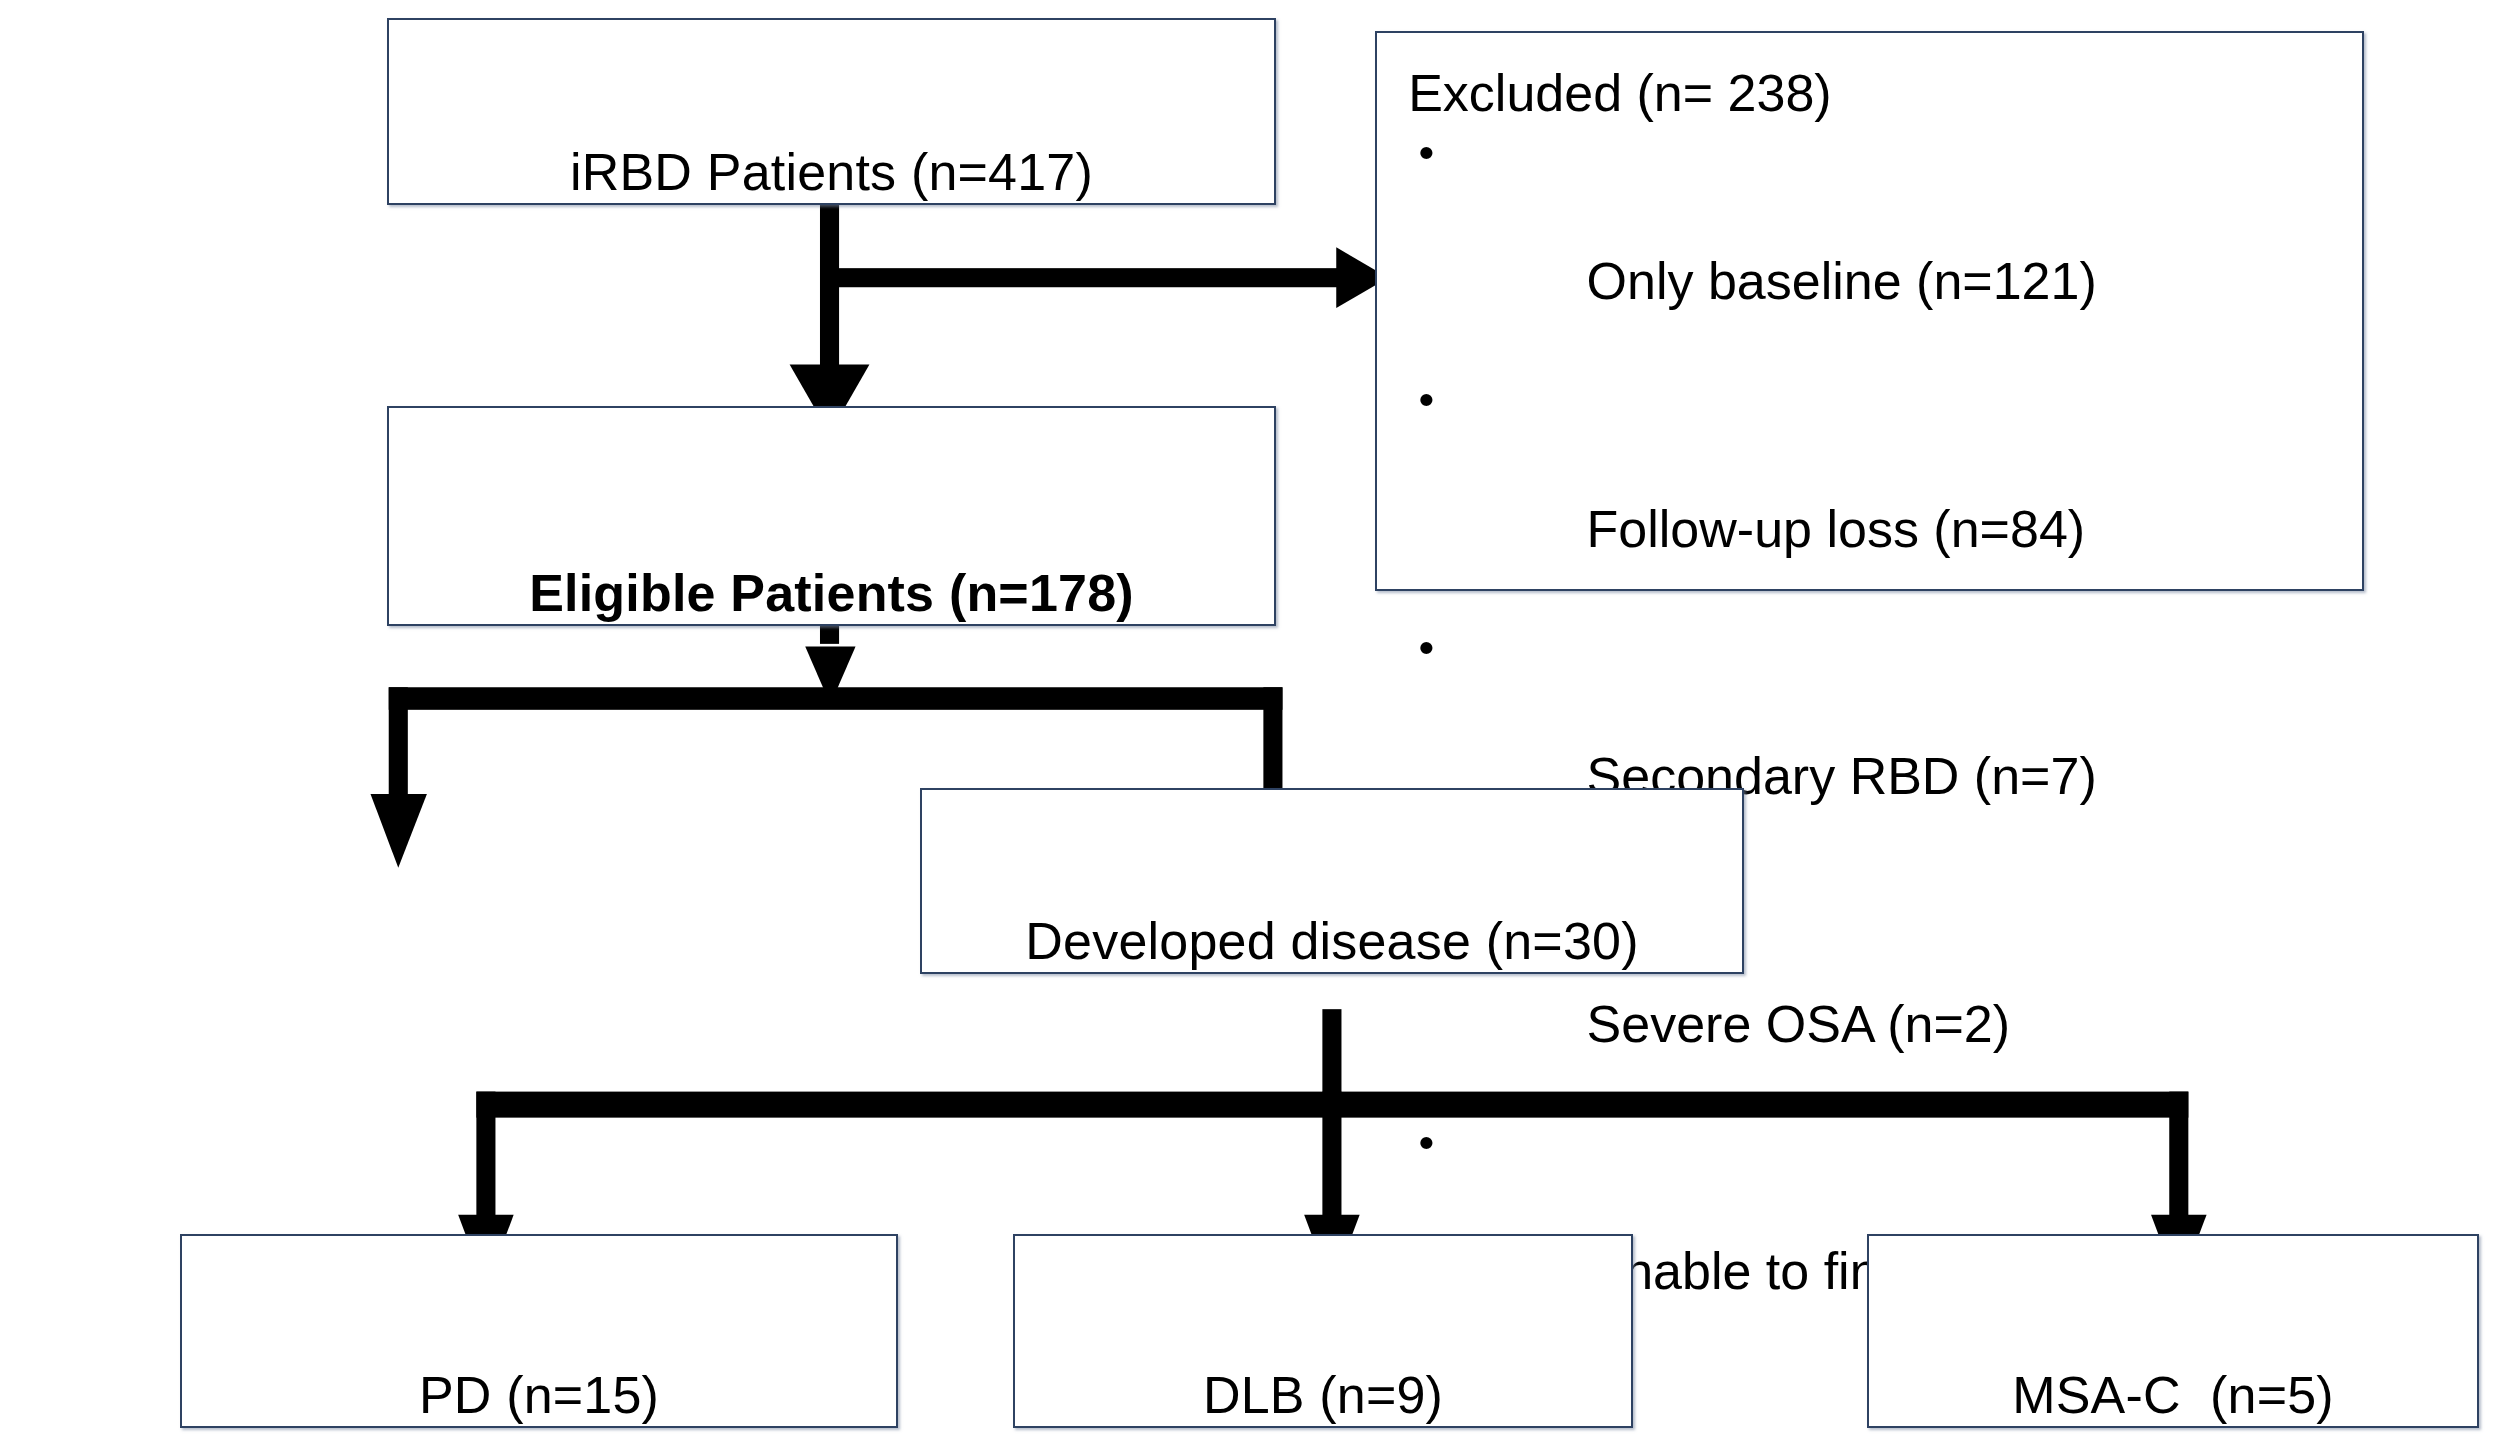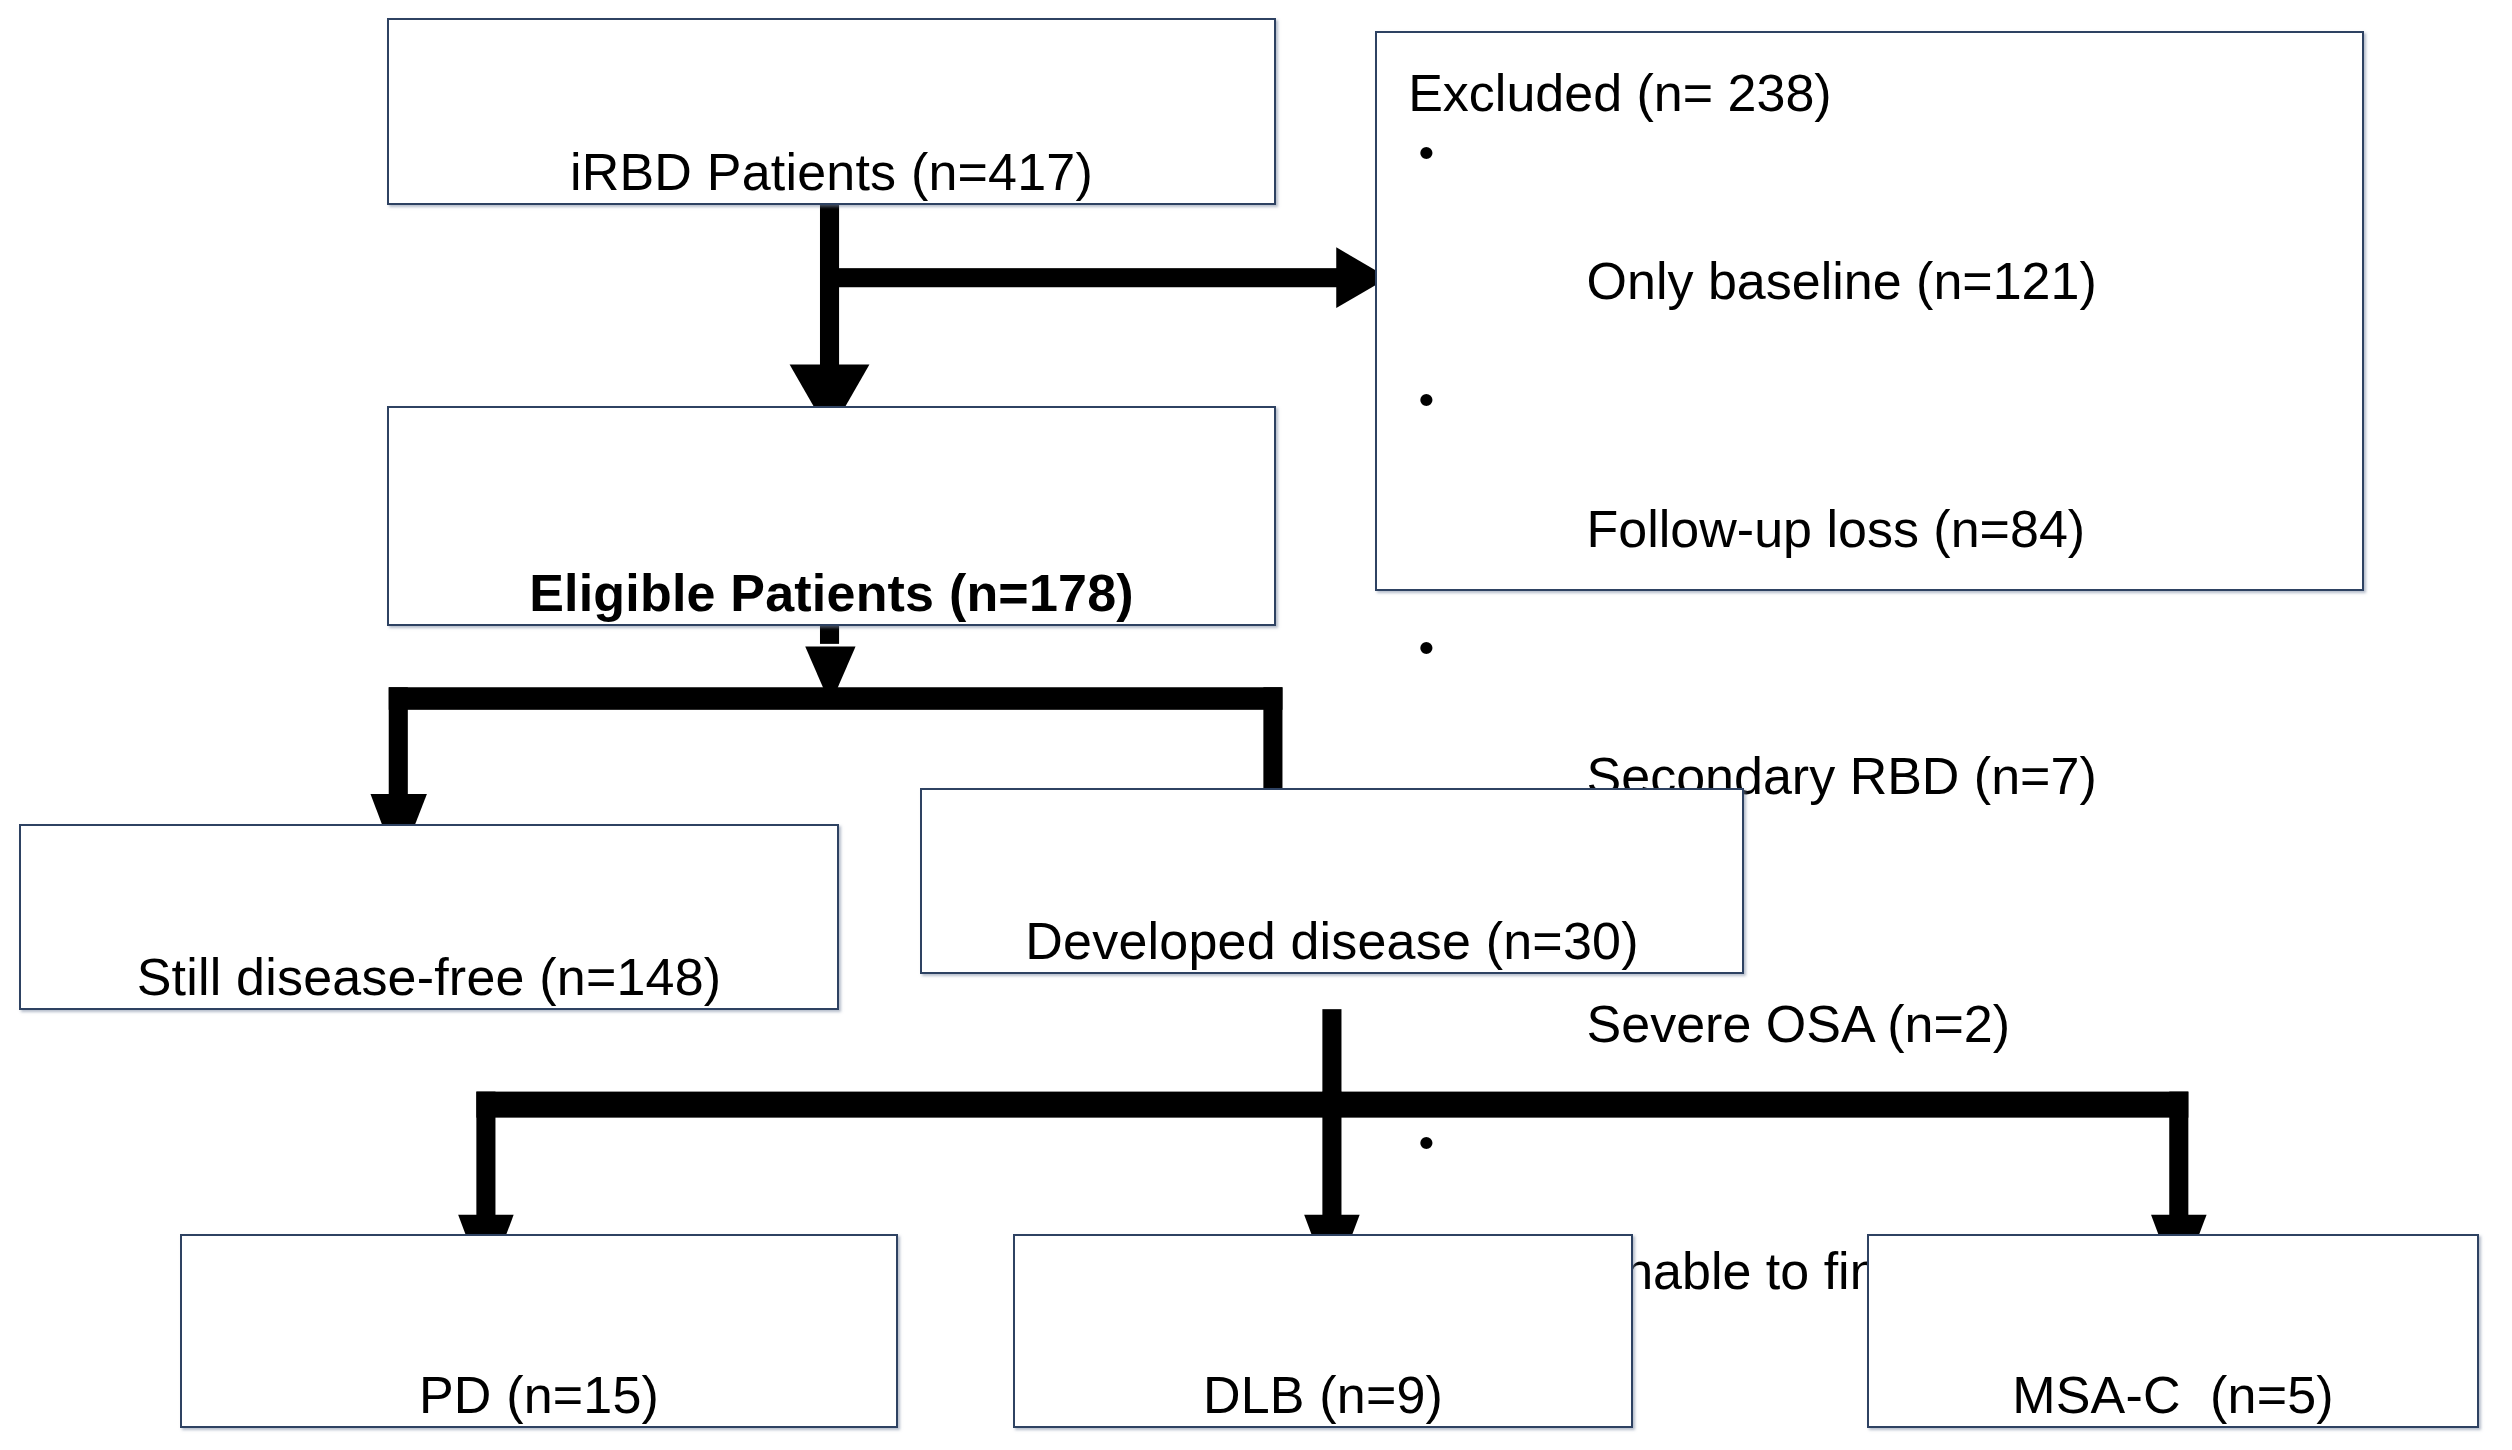--- a/index.html
+++ b/index.html
@@ -158,23 +158,20 @@
         <span class="bullet">•</span>
         <span>Unable to finish baseline tests (n=2)</span>
       </li>
     </ul>
   </div>
 
   <div class="node" id="node-eligible" style="left:387px; top:406px; width:889px; height:220px;font-weight:bold;">
     <span class="node-label">Eligible Patients (n=178)</span>
   </div>
 
-  <div class="node" id="node-disease-free" style="left:19px; top:824px; width:820px; height:186px;">
-    <span class="node-label">Still disease-free (n=148)</span>
-  </div>
 
   <div class="node" id="node-developed" style="left:920px; top:788px; width:824px; height:186px;">
     <span class="node-label">Developed disease (n=30)</span>
   </div>
 
   <div class="node" id="node-pd" style="left:180px; top:1234px; width:718px; height:194px;">
     <span class="node-label">PD (n=15)</span>
   </div>
 
   <div class="node" id="node-dlb" style="left:1013px; top:1234px; width:620px; height:194px;">

